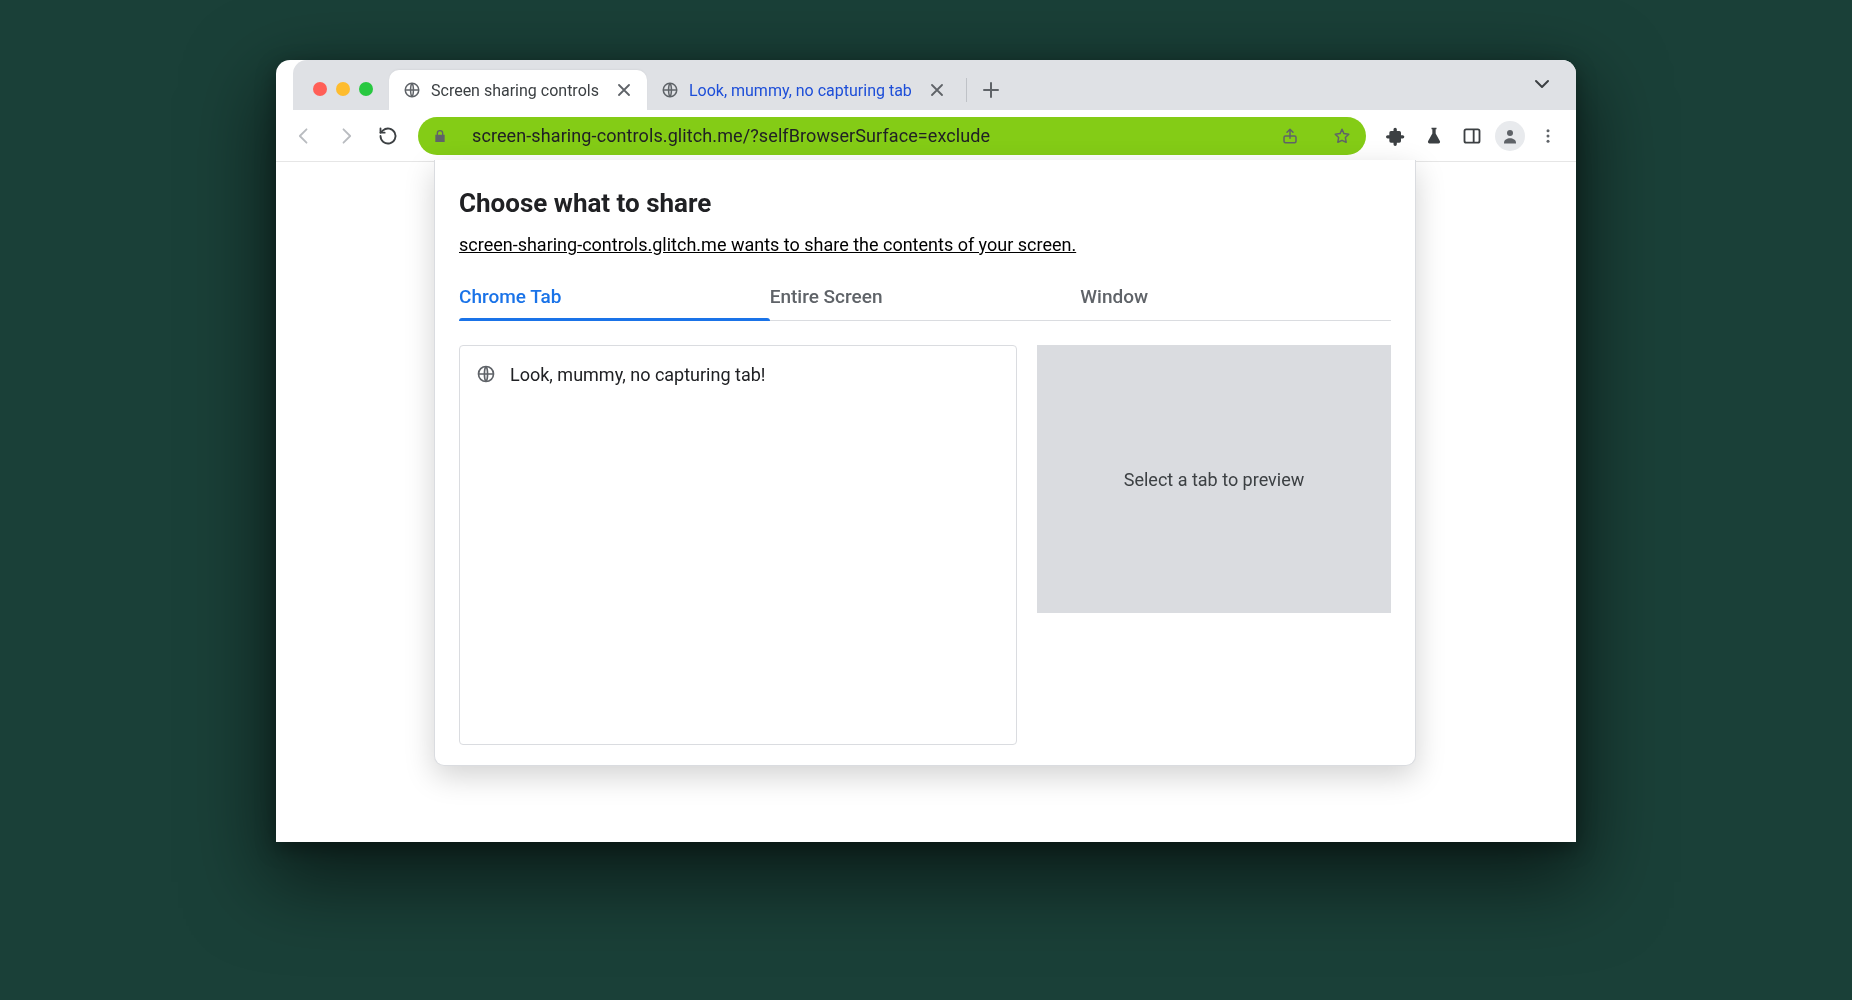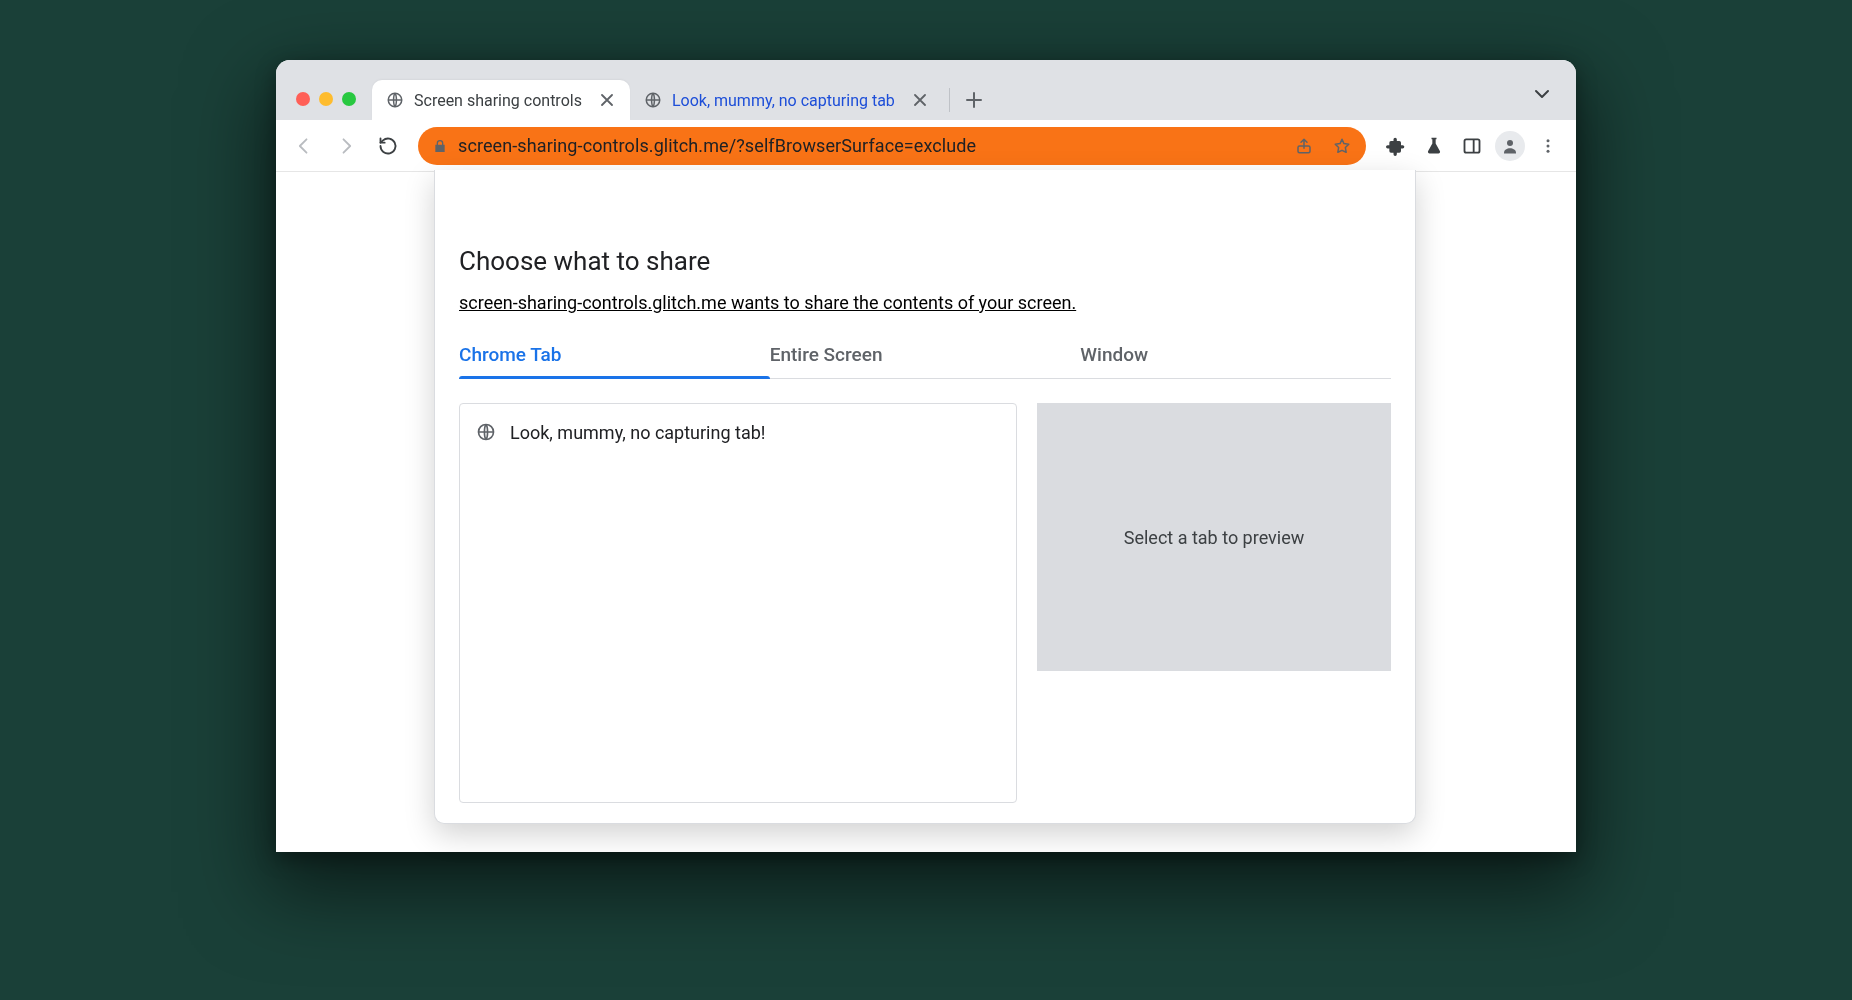--- a/index.html
+++ b/index.html
@@ -22,27 +22,28 @@
     position: relative;
     width: 1300px;
     margin: 40px auto 0;
     background: #fff;
     border-radius: 14px 14px 0 0;
     box-shadow: 0 30px 80px 10px rgba(0,0,0,0.55), 0 6px 20px rgba(0,0,0,0.35);
     overflow: visible;
   }
   
   .tab-strip {
-    height: 60px;
+    height: 50px;
     background: #dfe1e5;
     border-radius: 14px 14px 0 0;
     display: flex;
     align-items: flex-end;
     padding: 0 12px;
     position: relative;
+    margin-left: 17px;
   }
   .traffic-lights {
     display: flex;
     gap: 9px;
     align-items: center;
     margin: 0 16px 14px 8px;
   }
   .tl { width: 14px; height: 14px; border-radius: 50%; }
   .tl.red { background: #ff5f57; }
   .tl.yellow { background: #febc2e; }
@@ -108,25 +109,25 @@
   }
   .tbtn {
     width: 36px; height: 36px;
     display:flex; align-items:center; justify-content:center;
     color:#5f6368; cursor:pointer; border-radius:50%;
   }
   .tbtn.disabled { color:#b9bcc0; cursor:default; }
   .omnibox {
     flex: 1;
     height: 38px;
-    background: #f97316;
+    background: #84cc16;
     border-radius: 19px;
     display:flex; align-items:center;
     padding: 0 10px 0 14px;
-    gap: 10px;
+    gap: 24px;
     margin: 0 6px;
   }
   .omnibox .lock { color:#5f6368; }
   .omnibox .url {
     flex:1;
     font-size: 18px;
     color:#202124;
     white-space: nowrap; overflow:hidden; text-overflow:ellipsis;
     letter-spacing: 0.1px;
   }
@@ -152,23 +153,22 @@
     background: #fff;
     border: 1px solid #dadce0;
     border-top: none;
     border-radius: 0 0 10px 10px;
     box-shadow: 0 10px 30px rgba(0,0,0,0.18);
     padding: 28px 24px 20px 24px;
   }
   .picker h1 {
     font-size: 26px;
     color:#202124;
-    font-weight: 400;
+    font-weight: 700;
     margin-bottom: 16px;
-    margin-top: 48px;
   }
   .picker .subtitle {
     font-size: 18px;
     color:#000000;
     margin-bottom: 20px;
     text-decoration: underline;
   }
   .picker-tabs {
     display:flex;
     border-bottom: 1px solid #dadce0;

